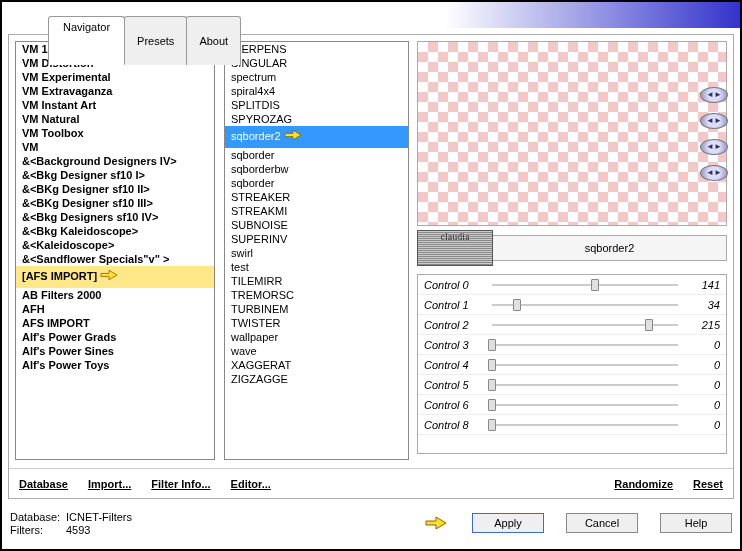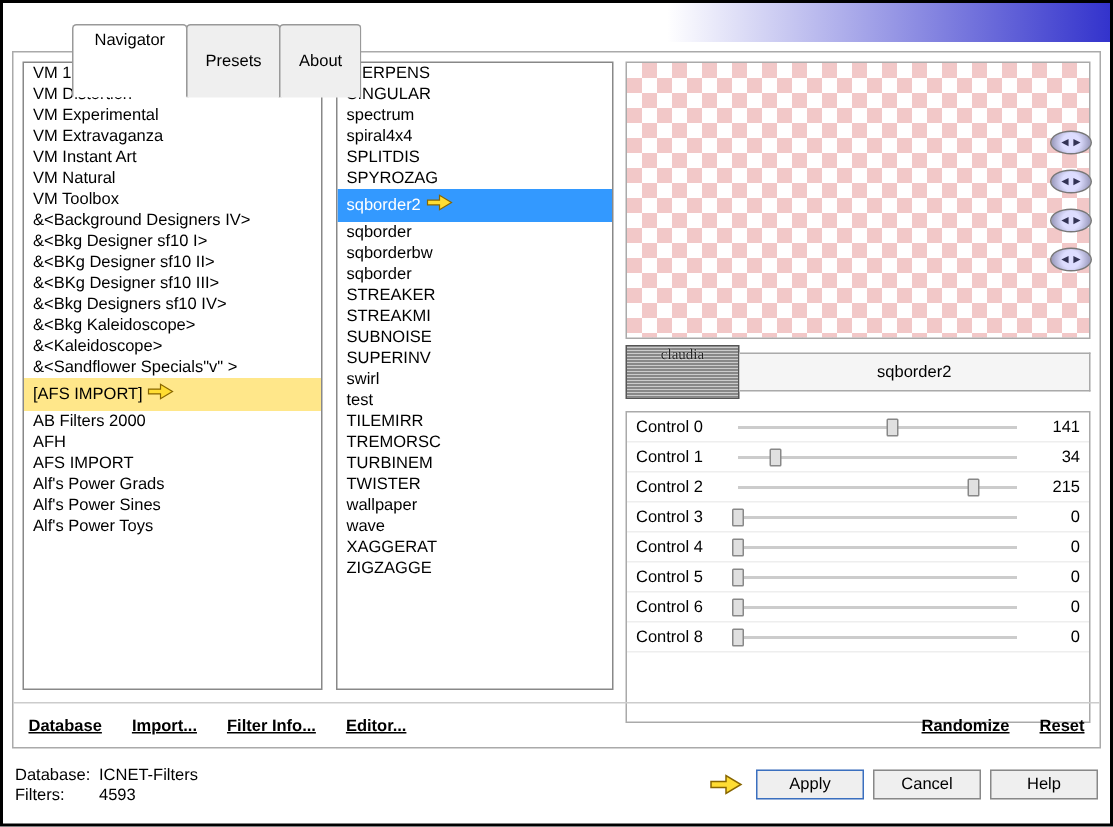--- a/index.html
+++ b/index.html
@@ -11,21 +11,21 @@
   
   
   .tabs-row { position: absolute; top: 14px; left: 8px; display: flex; z-index: 5; margin-left: 38px; }
   .tab { padding: 18px 12px; border: 1px solid #999; border-bottom: none; background: #efefef; font-size: 11px; cursor: pointer; margin-right: -1px; border-radius: 3px 3px 0 0; }
   .tab.active { background: #fff; position: relative; padding: 4px 14px; border-bottom: 1px solid #fff; }
   
   
   .content { position: absolute; top: 32px; left: 6px; right: 6px; bottom: 50px; border: 1px solid #aaa; background: #fff; }
   
   
-  .left-panel { position: absolute; top: 6px; left: 6px; width: 200px; bottom: 38px; border: 1px solid #888; overflow-y: scroll; overflow-x: hidden; }
+  .left-panel { position: absolute; top: 6px; left: 6px; width: 200px; bottom: 38px; border: 1px solid #888; overflow-y: scroll; overflow-x: hidden; font-weight: bold; }
   .left-panel .item { padding: 1px 6px; white-space: nowrap; cursor: pointer; font-size: 11px; }
   .item.highlight { background: #ffe78a; }
   
   
   .middle-panel { position: absolute; top: 6px; left: 215px; width: 185px; bottom: 38px; border: 1px solid #888; overflow-y: scroll; overflow-x: hidden; }
   .middle-panel .item { padding: 1px 6px; white-space: nowrap; cursor: pointer; font-size: 11px; }
   .item.selected { background: #3399ff; color: #fff; }
   
   
   .content-bottom { position: absolute; bottom: 0; left: 0; right: 0; height: 30px; display: flex; align-items: center; border-top: 1px solid #ccc; }
@@ -51,33 +51,33 @@
   .nav-blobs { position: absolute; right: -2px; top: 50%; transform: translateY(-50%); display: flex; flex-direction: column; gap: 10px; }
   .nav-blob { width: 28px; height: 16px; background: radial-gradient(circle, #ddf 40%, #88a 100%); border-radius: 50%; border:1px solid #777; display:flex; align-items:center; justify-content:center; font-size:8px; color:#335; }
   
   
   .logo-row { display: flex; align-items: center; height: 40px; margin-top: 2px; }
   .logo-box { width: 76px; height: 36px; background: repeating-linear-gradient(0deg, #888, #888 1px, #ccc 1px, #ccc 2px); border:1px solid #555; display:flex; justify-content:center; }
   .logo-box span { font-family: cursive; font-size: 10px; color:#222; text-shadow:0 0 1px #fff; }
   .filter-name { flex:1; text-align:center; border:1px solid #aaa; border-left:none; height:26px; display:flex; align-items:center; justify-content:center; font-size:11px; background:#f5f5f5; }
   
   
-  .controls-list { margin-top: 6px; border: 1px solid #aaa; height: 208px; overflow-y: scroll; }
+  .controls-list { margin-top: 6px; border: 1px solid #aaa; height: 180px; overflow-y: scroll; font-style: italic; }
   .control-row { display: flex; align-items: center; padding: 2px 6px; font-size: 11px; position: relative; border-bottom: 1px solid #eee; min-height: 20px; }
   .control-label { width: 60px; }
   .control-slider-track { flex: 1; height: 2px; background: #ccc; margin: 0 8px; position: relative; }
   .control-thumb { position: absolute; top: -5px; width: 8px; height: 12px; background: #e0e0e0; border:1px solid #888; border-radius:1px; }
   .control-value { width: 34px; text-align: right; }
   
   
   .status-bar { position: absolute; bottom: 6px; left: 8px; right: 8px; height: 40px; display: flex; align-items: center; }
   .status-info { display: flex; flex-direction: column; font-size: 11px; gap: 1px; }
   .status-info .row { display: flex; }
   .status-info .lbl { width: 56px; }
-  .btn { padding: 3px 0; width: 72px; text-align:center; border: 1px solid #888; background: #efefef; cursor: pointer; margin-left: 6px; font-size: 11px; }
+  .btn { padding: 3px 0; width: 72px; text-align:center; border: 1px solid #888; background: #efefef; cursor: pointer; margin-left: 22px; font-size: 11px; }
   .btn.primary { border: 1px solid #3a6fbf; }
   .apply-group { display: flex; align-items: center; }
   
   
   .hand-cursor { position: relative; display: inline-block; width: 28px; height: 20px; margin-left: -2px; }
   .hand-cursor svg { position: absolute; top: 0; left: 0; }
   
   
   ::-webkit-scrollbar { width: 16px; }
   ::-webkit-scrollbar-track { background: #efefef; border-left:1px solid #ccc; }
@@ -100,20 +100,21 @@
 <div class="content">
 
   <div class="left-panel" id="left-panel">
       <div class="item">VM 1</div>
       <div class="item">VM Distortion</div>
       <div class="item">VM Experimental</div>
       <div class="item">VM Extravaganza</div>
       <div class="item">VM Instant Art</div>
       <div class="item">VM Natural</div>
       <div class="item">VM Toolbox</div>
+      <div class="item">VM</div>
       <div class="item">&amp;&lt;Background Designers IV&gt;</div>
       <div class="item">&amp;&lt;Bkg Designer sf10 I&gt;</div>
       <div class="item">&amp;&lt;BKg Designer sf10 II&gt;</div>
       <div class="item">&amp;&lt;BKg Designer sf10 III&gt;</div>
       <div class="item">&amp;&lt;Bkg Designers sf10 IV&gt;</div>
       <div class="item">&amp;&lt;Bkg Kaleidoscope&gt;</div>
       <div class="item">&amp;&lt;Kaleidoscope&gt;</div>
       <div class="item">&amp;&lt;Sandflower Specials"v" &gt;</div>
       <div class="item highlight">[AFS IMPORT]<span class="hand-cursor" style="vertical-align: middle;"><svg width="28" height="16" viewBox="0 0 28 20">
             <path d="M4 8 L14 8 L14 4 L24 10 L14 16 L14 12 L4 12 Z" fill="#ffdd33" stroke="#886600" stroke-width="1"></path>

